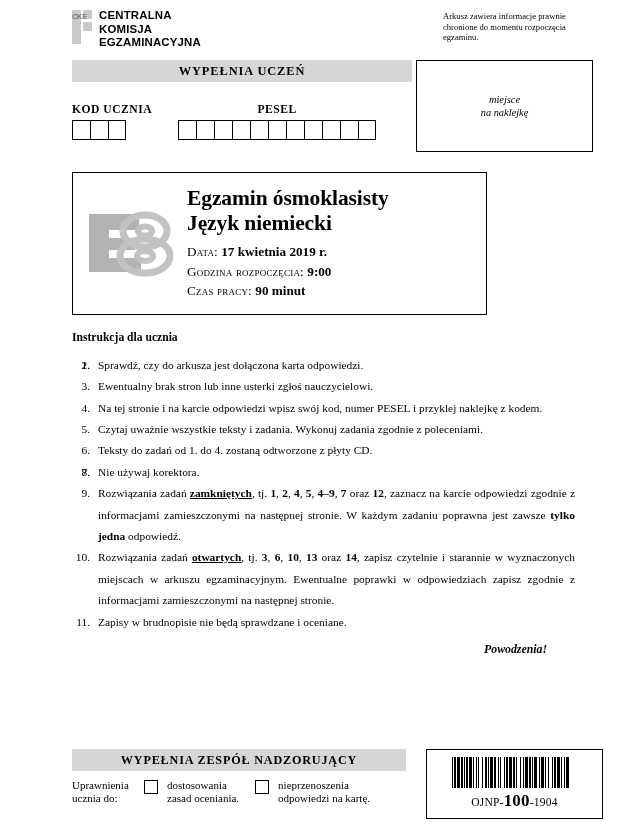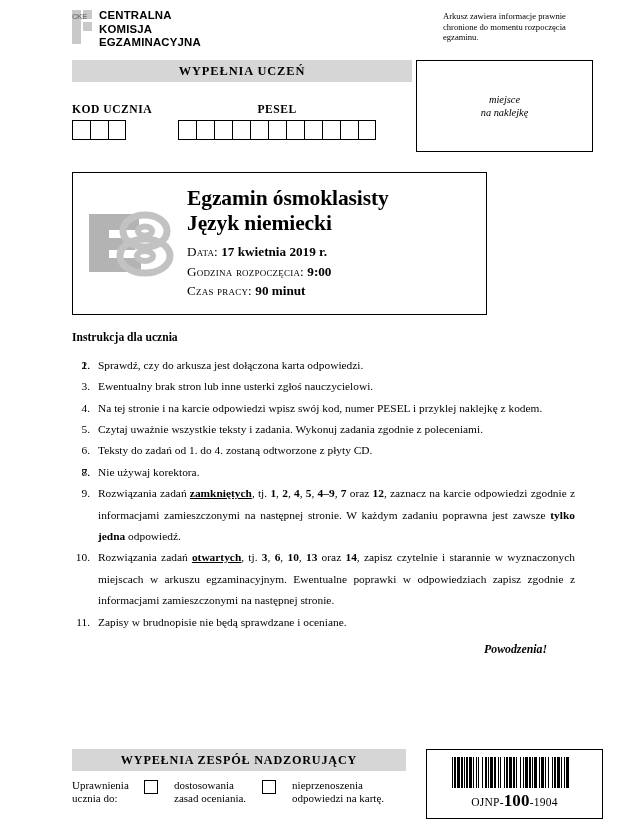--- a/index.html
+++ b/index.html
@@ -230,21 +230,21 @@
     display: flex;
     align-items: flex-start;
     margin-top: 8px;
     font-size: 11px;
     line-height: 13.4px;
   }
   .perm-label { width: 72px; flex: 0 0 auto; }
   .perm-item {
     display: flex;
     align-items: flex-start;
-    gap: 16px;
+    gap: 9px;
     margin-right: 16px;
   }
   .chk {
     width: 14px;
     height: 14px;
     border: 1px solid #000;
     box-sizing: border-box;
     flex: 0 0 auto;
     margin-top: 1px;
     background: #fff;

